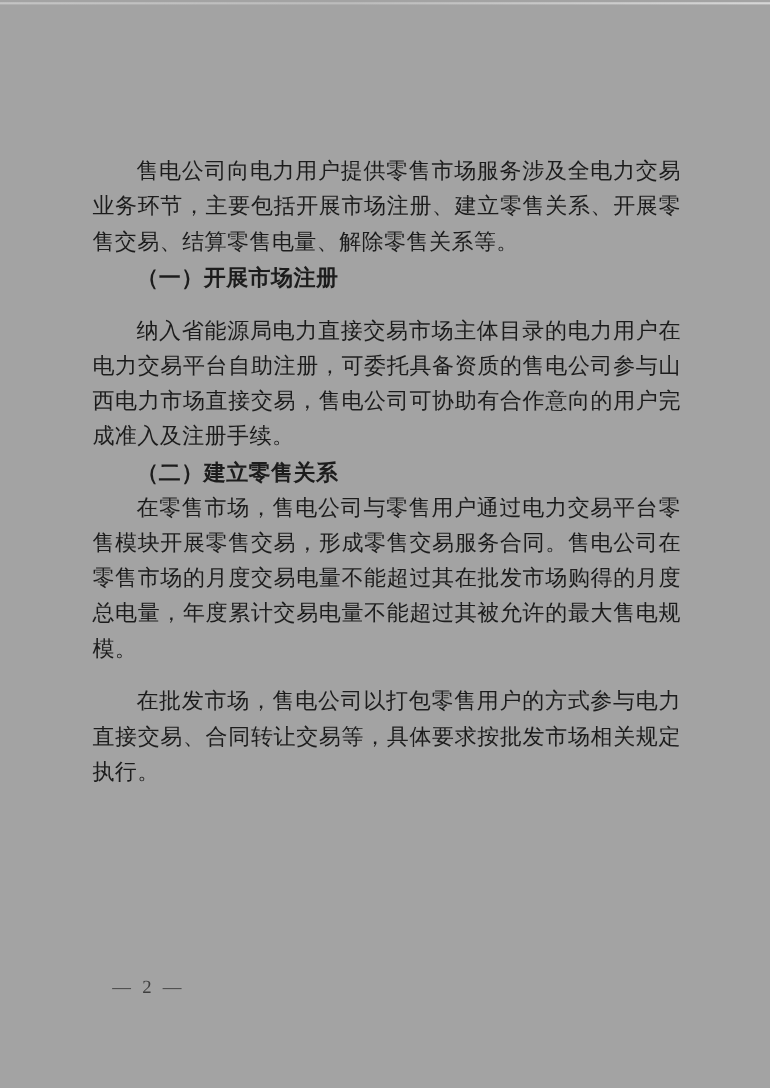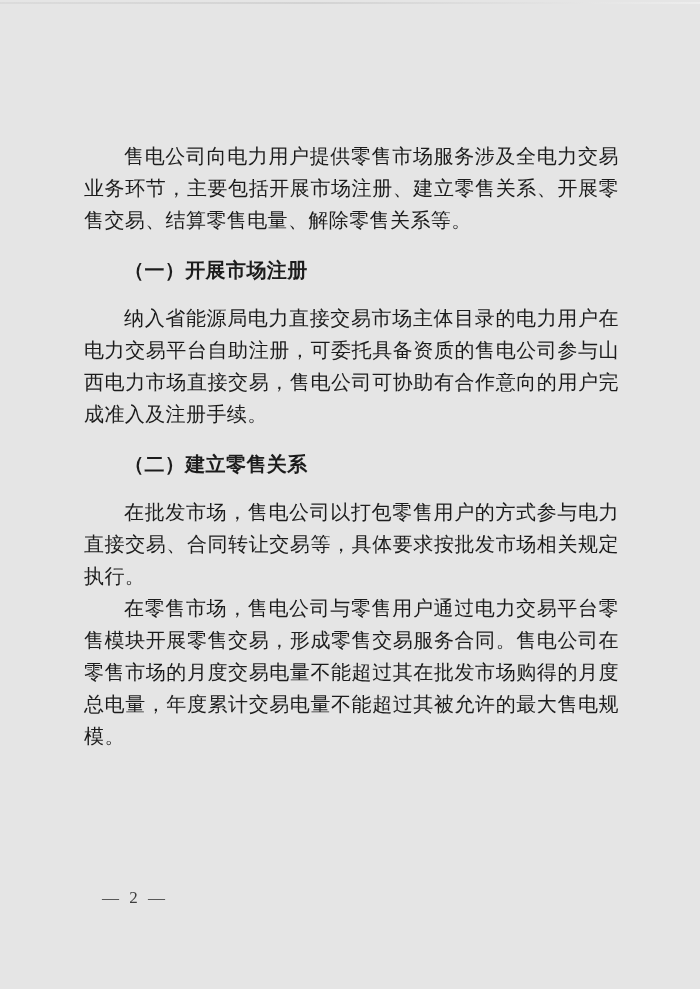--- a/index.html
+++ b/index.html
@@ -1,21 +1,21 @@
 <!DOCTYPE html>
 <html><head>
 <meta charset="utf-8">
 <style>
   * { box-sizing: border-box; }
   html, body { margin: 0; padding: 0; background: #ffffff; }
   .page {
     position: relative;
     width: 700px;
     height: 989px;
-    background: #e5e5e5;
+    background: #a3a3a3;
     overflow: hidden;
     font-family: "Liberation Serif", "DejaVu Serif", serif;
     color: #1c1c1c;
   }
   .scan-edge-top {
     position: absolute;
     top: 2px; left: 0; right: 0;
     height: 2px;
     background: linear-gradient(to right, #d6d6d6 0%, #c9c9c9 45%, #e2e2e2 80%, #f2f2f2 100%);
     opacity: 0.65;
@@ -29,21 +29,21 @@
   .para {
     margin: 0;
     font-size: 20px;
     line-height: 32px;
     text-align: justify;
     text-indent: 2em;
     letter-spacing: 0.4px;
     word-break: break-all;
   }
   .sec-heading {
-    margin: 18px 0 0 0;
+    margin: 1px 0 0 0;
     font-size: 20px;
     line-height: 32px;
     text-indent: 2em;
     font-weight: bold;
     font-family: "Liberation Sans", "DejaVu Sans", sans-serif;
     letter-spacing: 0.4px;
   }
   .sec-body { margin-top: 16px; }
   .page-footer {
     position: absolute;
@@ -64,19 +64,19 @@
 
   <div class="content">
 
     <p class="para">售电公司向电力用户提供零售市场服务涉及全电力交易业务环节，主要包括开展市场注册、建立零售关系、开展零售交易、结算零售电量、解除零售关系等。</p>
 
     <h2 class="sec-heading">（一）开展市场注册</h2>
     <p class="para sec-body">纳入省能源局电力直接交易市场主体目录的电力用户在电力交易平台自助注册，可委托具备资质的售电公司参与山西电力市场直接交易，售电公司可协助有合作意向的用户完成准入及注册手续。</p>
 
     <h2 class="sec-heading">（二）建立零售关系</h2>
 
+    <p class="para">在零售市场，售电公司与零售用户通过电力交易平台零售模块开展零售交易，形成零售交易服务合同。售电公司在零售市场的月度交易电量不能超过其在批发市场购得的月度总电量，年度累计交易电量不能超过其被允许的最大售电规模。</p>
     <p class="para sec-body">在批发市场，售电公司以打包零售用户的方式参与电力直接交易、合同转让交易等，具体要求按批发市场相关规定执行。</p>
-    <p class="para">在零售市场，售电公司与零售用户通过电力交易平台零售模块开展零售交易，形成零售交易服务合同。售电公司在零售市场的月度交易电量不能超过其在批发市场购得的月度总电量，年度累计交易电量不能超过其被允许的最大售电规模。</p>
 
   </div>
 
   <div class="page-footer">— 2 —</div>
 </div>
 
 </body></html>

